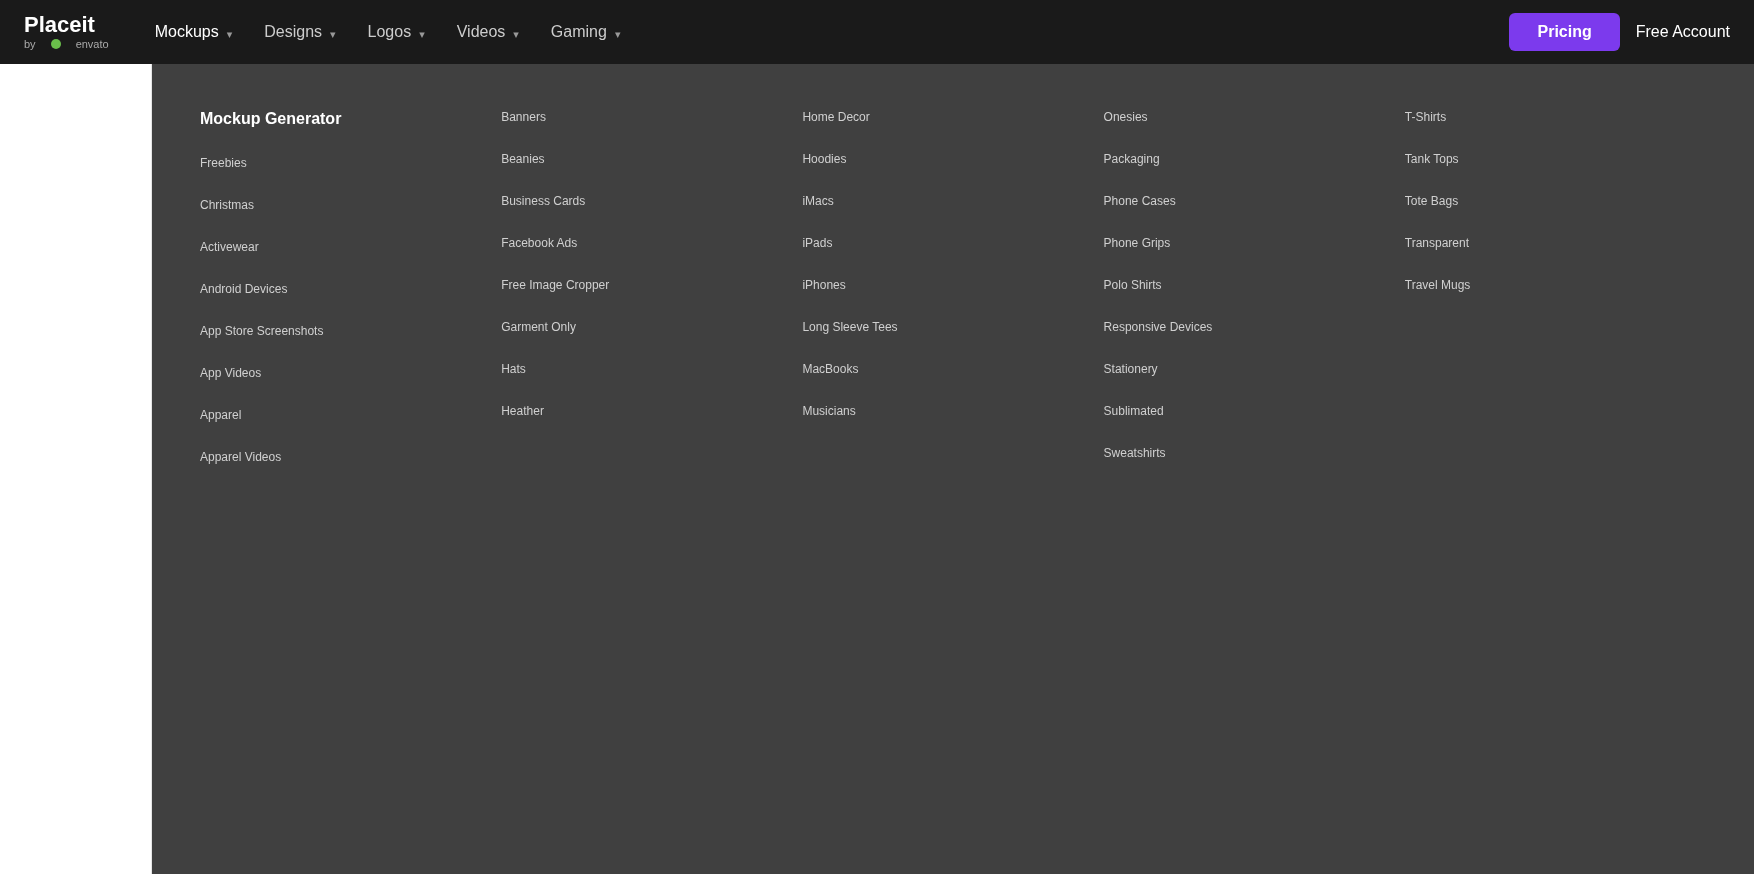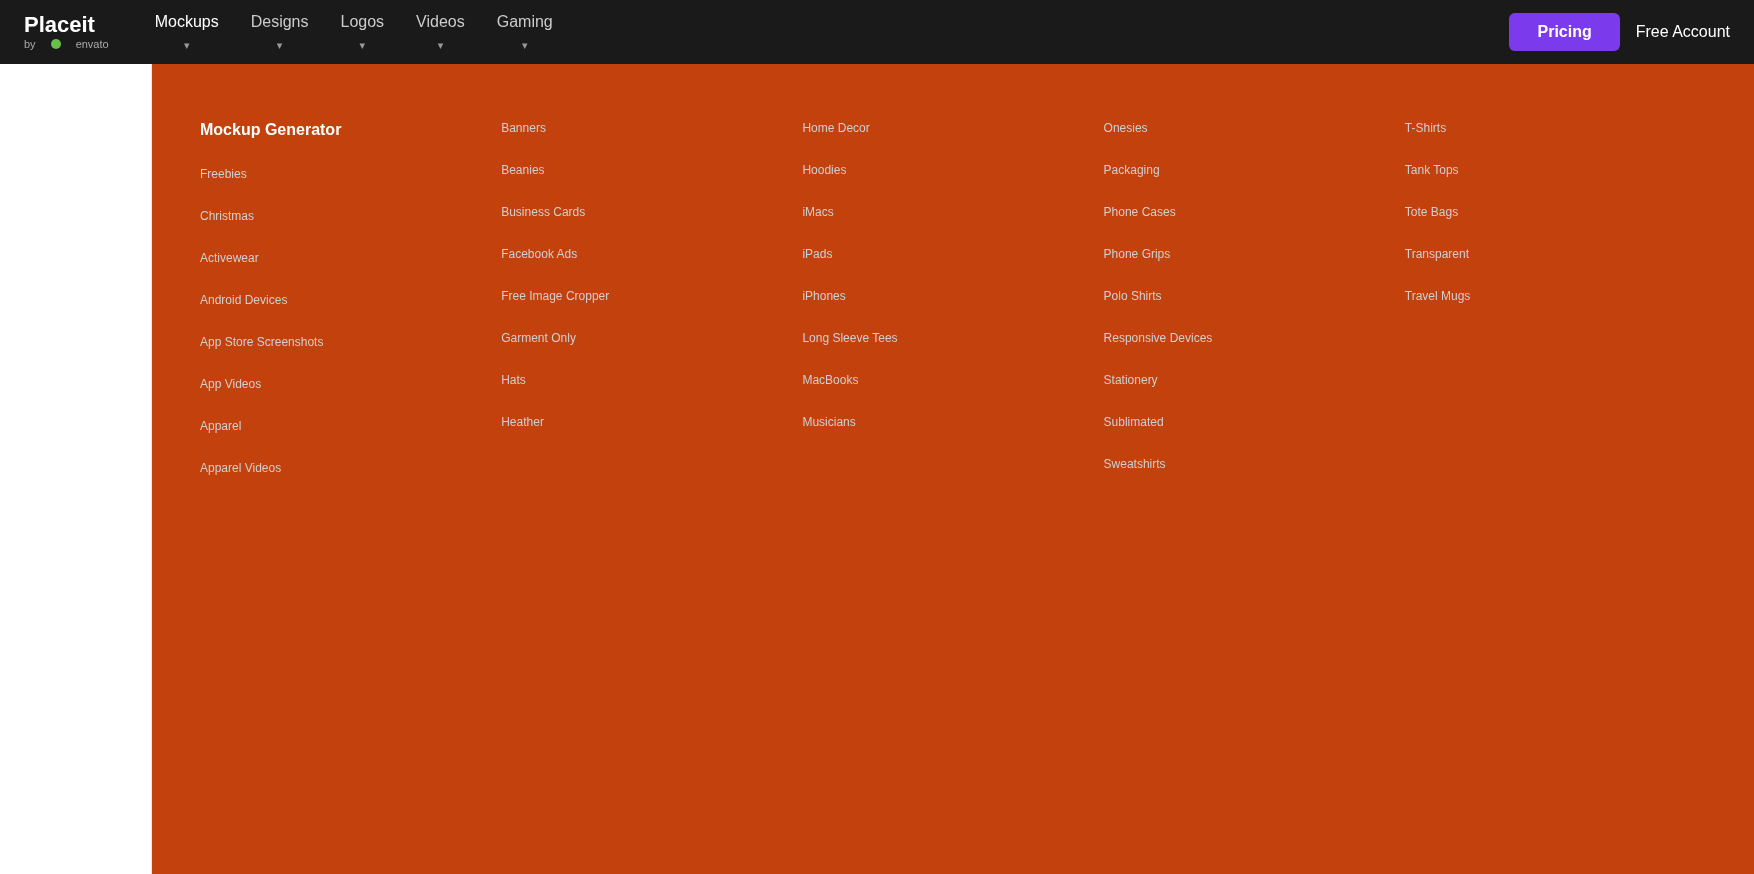--- a/index.html
+++ b/index.html
@@ -47,24 +47,23 @@
       align-items: center;
       gap: 4px;
       flex: 1;
     }
     .nav-item {
       color: #ccc;
       font-size: 16px;
       padding: 8px 14px;
       cursor: pointer;
       display: flex;
-      align-items: center;
+      align-items: flex-end;
       gap: 8px;
       border-radius: 4px;
-      flex-direction: column;
     }
     .nav-item .chevron {
       font-size: 11px;
       color: #999;
     }
     .nav-item.active { color: #fff; }
     .header-right {
       display: flex;
       align-items: center;
       gap: 16px;
@@ -97,23 +96,23 @@
     .sidebar {
       width: 152px;
       min-height: calc(100vh - 64px);
       background: #fff;
       border-right: 1px solid #e5e5e5;
       flex-shrink: 0;
     }
 
     
     .dropdown-panel {
-      background: #c2410c;
+      background: #404040;
       flex: 1;
-      padding: 43px 48px;
+      padding: 32px 48px;
       min-height: calc(100vh - 64px);
     }
     .dropdown-grid {
       display: grid;
       grid-template-columns: repeat(5, 1fr);
       gap: 0;
     }
     .dropdown-col {
       display: flex;
       flex-direction: column;

